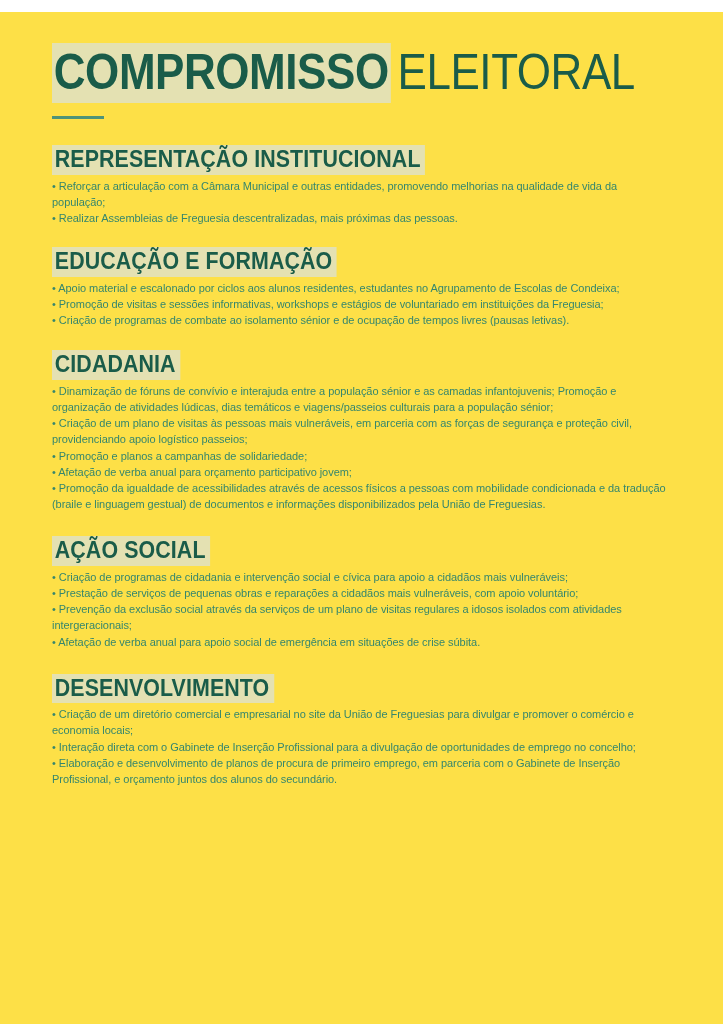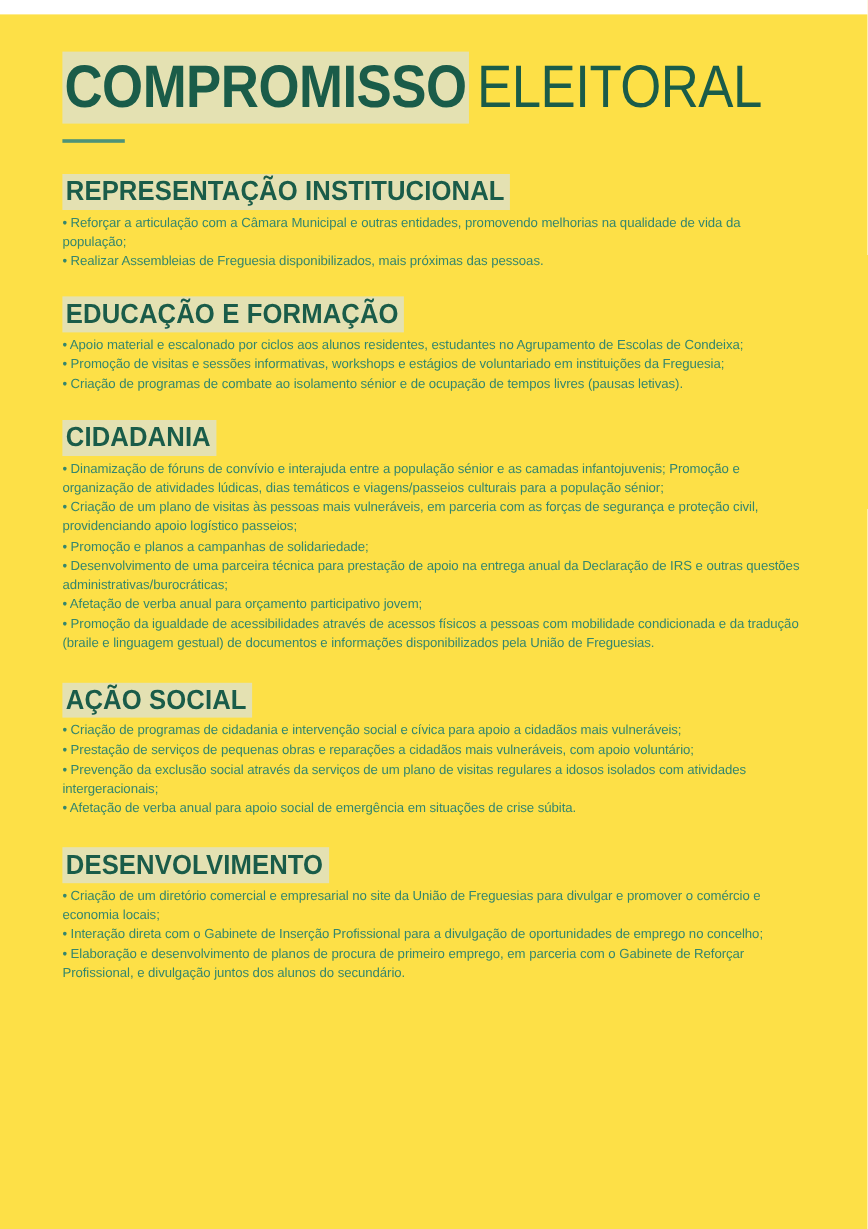--- a/index.html
+++ b/index.html
@@ -107,41 +107,40 @@
   <div class="title-block">
     <h1 class="doc-title">
       <span class="t-strong">COMPROMISSO</span><span class="t-light">ELEITORAL</span>
     </h1>
     <div class="title-rule"></div>
   </div>
 
   <div id="sections-root">
       <div class="section s-representacao"><h2 class="section-heading">REPRESENTAÇÃO INSTITUCIONAL</h2><ul class="bullets">
           <li class="bullet"><span class="dot">• </span><span>Reforçar a articulação com a Câmara Municipal e outras entidades, promovendo melhorias na qualidade de vida da população;</span></li>
-          <li class="bullet"><span class="dot">• </span><span>Realizar Assembleias de Freguesia disponibilizados, mais próximas das pessoas.</span></li>
+          <li class="bullet"><span class="dot">• </span><span>Realizar Assembleias de Freguesia descentralizadas, mais próximas das pessoas.</span></li>
         </ul></div>
       <div class="section s-educacao"><h2 class="section-heading">EDUCAÇÃO E FORMAÇÃO</h2><ul class="bullets">
           <li class="bullet"><span class="dot">• </span><span>Apoio material e escalonado por ciclos aos alunos residentes, estudantes no Agrupamento de Escolas de Condeixa;</span></li>
           <li class="bullet"><span class="dot">• </span><span>Promoção de visitas e sessões informativas, workshops e estágios de voluntariado em instituições da Freguesia;</span></li>
           <li class="bullet"><span class="dot">• </span><span>Criação de programas de combate ao isolamento sénior e de ocupação de tempos livres (pausas letivas).</span></li>
         </ul></div>
       <div class="section s-cidadania"><h2 class="section-heading">CIDADANIA</h2><ul class="bullets">
           <li class="bullet"><span class="dot">• </span><span>Dinamização de fóruns de convívio e interajuda entre a população sénior e as camadas infantojuvenis; Promoção e organização de atividades lúdicas, dias temáticos e viagens/passeios culturais para a população sénior;</span></li>
           <li class="bullet"><span class="dot">• </span><span>Criação de um plano de visitas às pessoas mais vulneráveis, em parceria com as forças de segurança e proteção civil, providenciando apoio logístico passeios;</span></li>
           <li class="bullet"><span class="dot">• </span><span>Promoção e planos a campanhas de solidariedade;</span></li>
-          <li class="bullet"><span class="dot">• </span><span>Desenvolvimento de uma parceira técnica para prestação de apoio na entrega anual da Declaração de IRS e outras questões administrativas/burocráticas;</span></li>
           <li class="bullet"><span class="dot">• </span><span>Afetação de verba anual para orçamento participativo jovem;</span></li>
           <li class="bullet"><span class="dot">• </span><span>Promoção da igualdade de acessibilidades através de acessos físicos a pessoas com mobilidade condicionada e da tradução (braile e linguagem gestual) de documentos e informações disponibilizados pela União de Freguesias.</span></li>
         </ul></div>
       <div class="section s-acao"><h2 class="section-heading">AÇÃO SOCIAL</h2><ul class="bullets">
           <li class="bullet"><span class="dot">• </span><span>Criação de programas de cidadania e intervenção social e cívica para apoio a cidadãos mais vulneráveis;</span></li>
           <li class="bullet"><span class="dot">• </span><span>Prestação de serviços de pequenas obras e reparações a cidadãos mais vulneráveis, com apoio voluntário;</span></li>
           <li class="bullet"><span class="dot">• </span><span>Prevenção da exclusão social através da serviços de um plano de visitas regulares a idosos isolados com atividades intergeracionais;</span></li>
           <li class="bullet"><span class="dot">• </span><span>Afetação de verba anual para apoio social de emergência em situações de crise súbita.</span></li>
         </ul></div>
       <div class="section s-desenvolvimento"><h2 class="section-heading">DESENVOLVIMENTO</h2><ul class="bullets">
           <li class="bullet"><span class="dot">• </span><span>Criação de um diretório comercial e empresarial no site da União de Freguesias para divulgar e promover o comércio e economia locais;</span></li>
           <li class="bullet"><span class="dot">• </span><span>Interação direta com o Gabinete de Inserção Profissional para a divulgação de oportunidades de emprego no concelho;</span></li>
-          <li class="bullet"><span class="dot">• </span><span>Elaboração e desenvolvimento de planos de procura de primeiro emprego, em parceria com o Gabinete de Reforçar Profissional, e divulgação juntos dos alunos do secundário.</span></li>
+          <li class="bullet"><span class="dot">• </span><span>Elaboração e desenvolvimento de planos de procura de primeiro emprego, em parceria com o Gabinete de Inserção Profissional, e orçamento juntos dos alunos do secundário.</span></li>
         </ul></div>
     </div>
 
 </div>
 
 </body></html>

